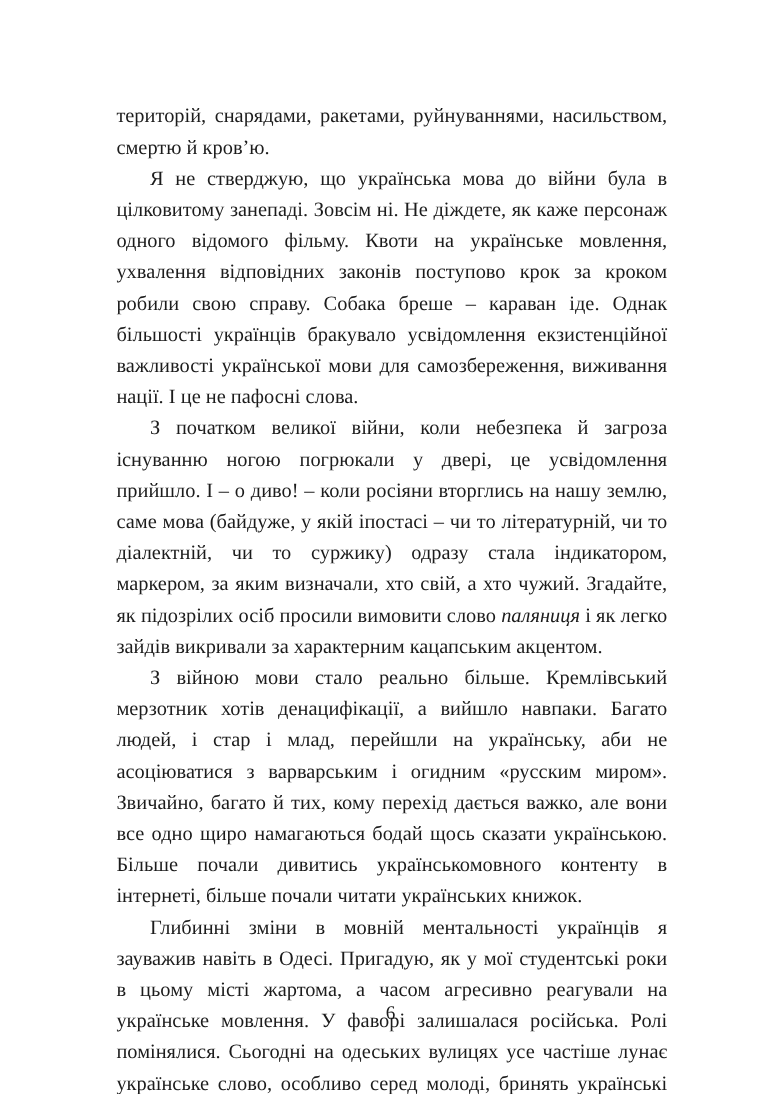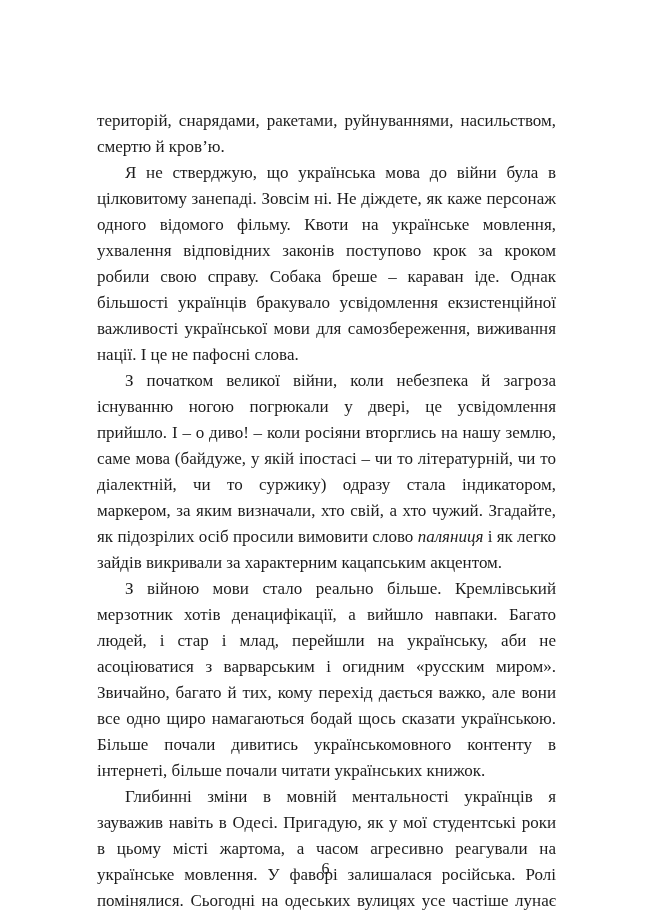--- a/index.html
+++ b/index.html
@@ -11,21 +11,20 @@
     height: 912px;
     font-family: "Liberation Serif", "DejaVu Serif", serif;
     color: #1c1c1c;
     overflow: hidden;
   }
   .page {
     position: relative;
     width: 651px;
     height: 776px;
     background: #ffffff;
-    margin-top: 24px;
   }
   .text-block {
     position: absolute;
     left: 97px;
     top: 84px;
     width: 459px;
     font-size: 17px;
     line-height: 26px;
     text-align: justify;
     text-justify: inter-word;

